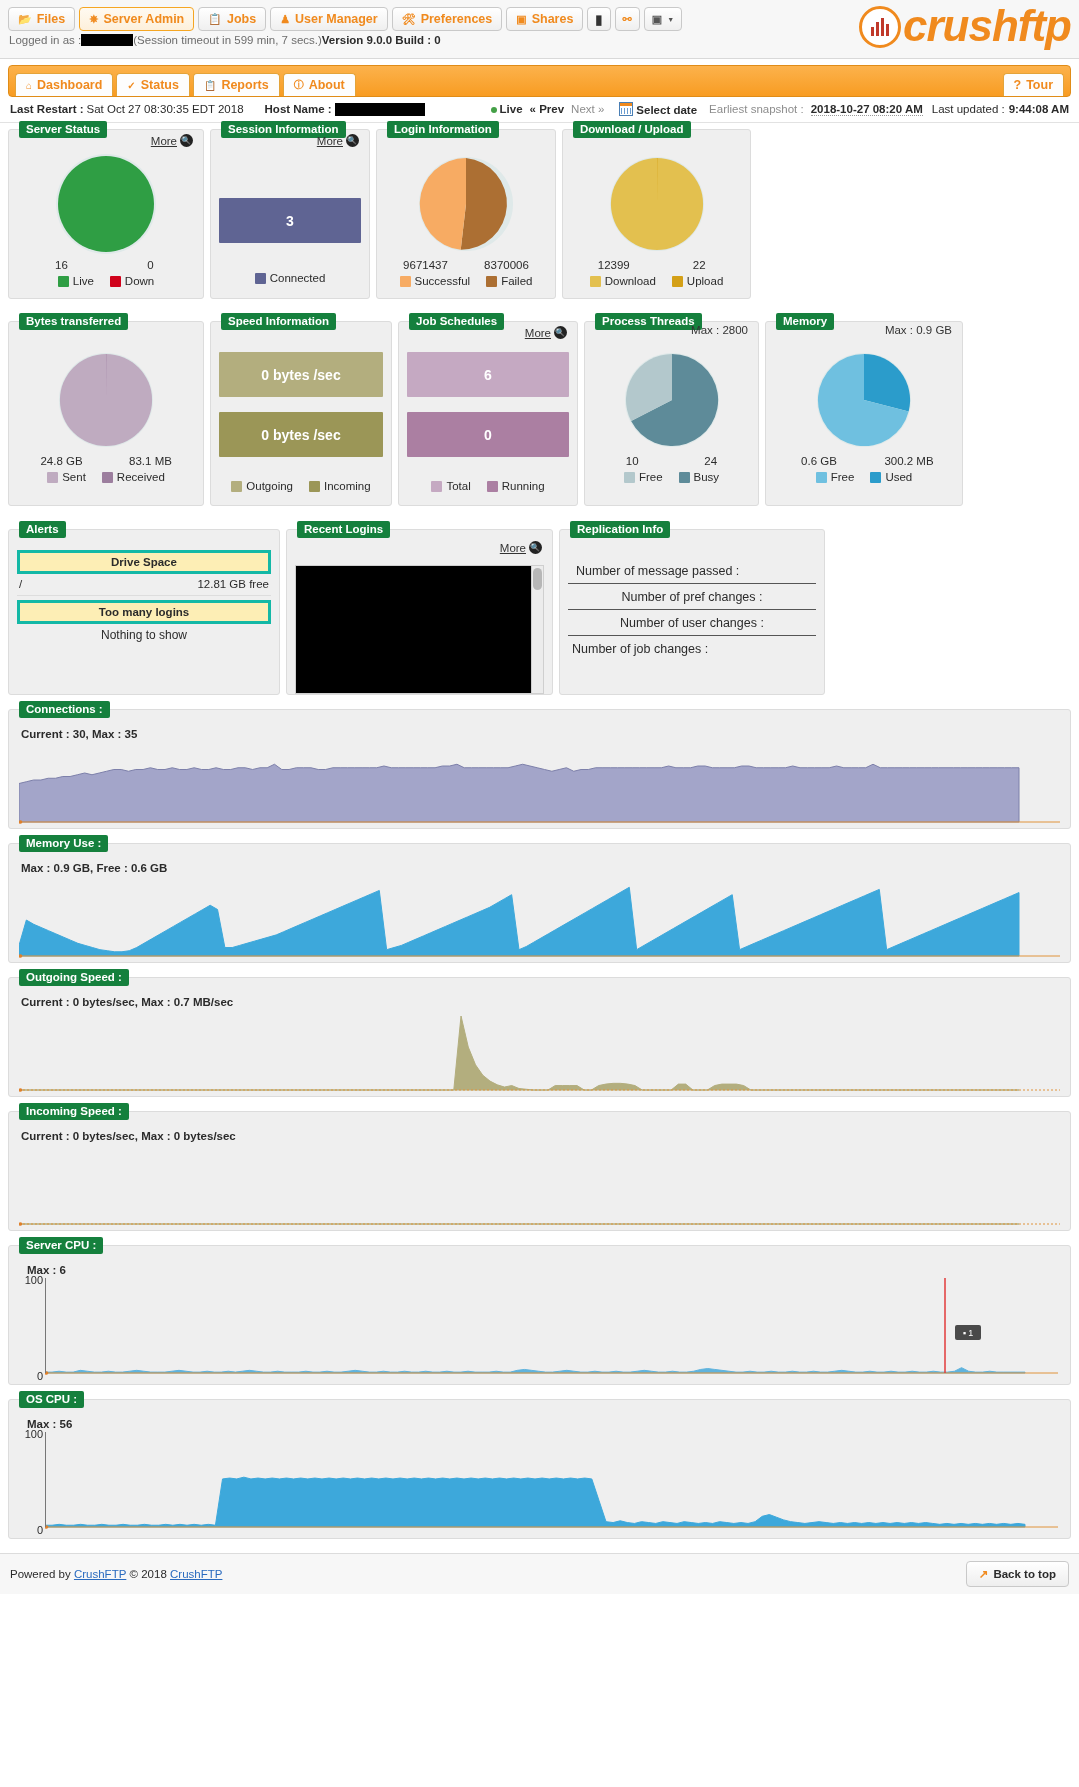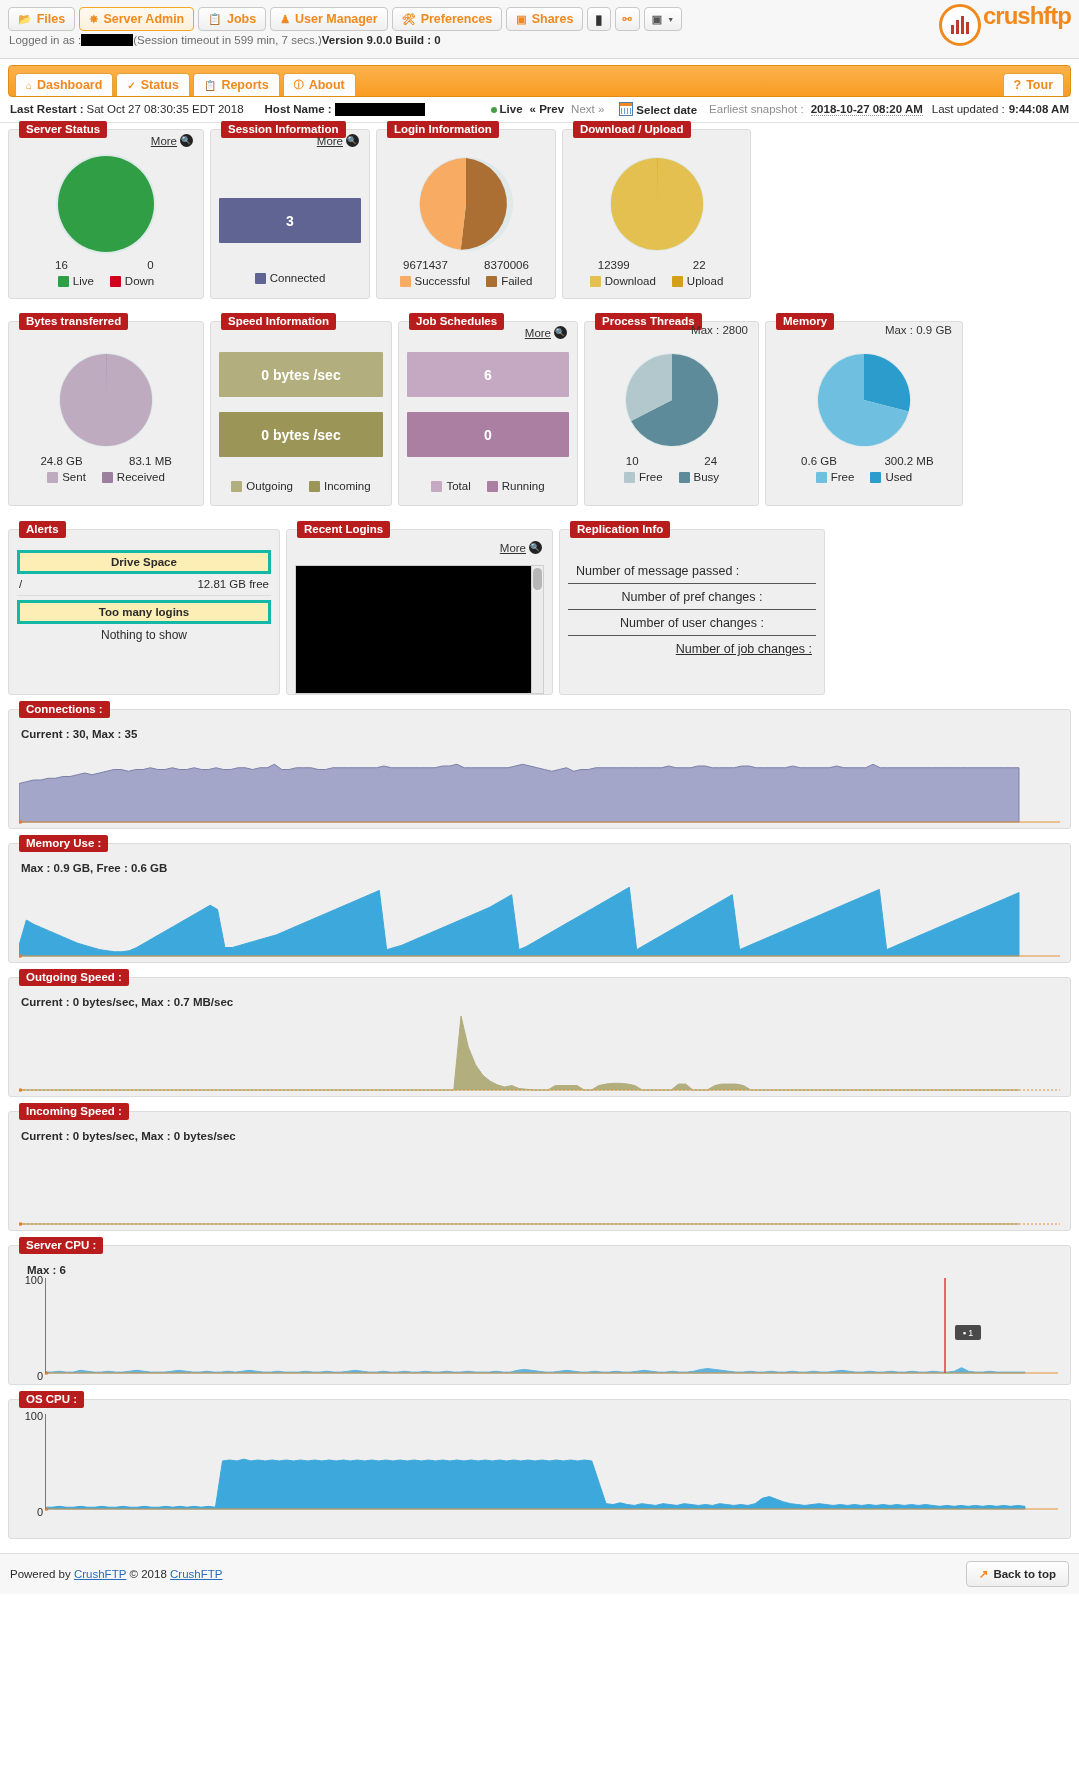--- a/index.html
+++ b/index.html
@@ -41,22 +41,22 @@
   .navbtn.iconly{padding:0 7px;}
   .loginline{
     padding:3px 0 0 9px;
     font-size:11.5px;color:#6d6d6d;
     display:flex;align-items:center;
   }
   .redact{display:inline-block;background:#000;height:12px;}
   .loginline .ver{color:#2b2b2b;font-weight:bold;}
   .logo{
     position:absolute;right:8px;top:4px;
-    display:flex;align-items:flex-start;gap:0px;
-    font-size:24px;font-weight:bold;
+    display:flex;align-items:flex-end;gap:0px;
+    font-size:44px;font-weight:bold;font-style:italic;
     color:#f08a1e;
     letter-spacing:-1px;
     line-height:1;
   }
   .logo .mark{
     width:42px;height:42px;border-radius:50%;
     border:3px solid #f08a1e;
     background:#fff;
     display:flex;align-items:center;justify-content:center;
     margin-right:2px;
@@ -135,21 +135,21 @@
   .card{
     position:relative;
     border:1px solid #dcdcdc;
     background:#efefef;
     border-radius:3px;
     box-sizing:border-box;
     padding:16px 8px 8px 8px;
   }
   .card-title{
     position:absolute;top:-9px;left:10px;
-    background:#b91c1c;
+    background:#15803d;
     color:#fff;
     font-weight:bold;
     font-size:11.5px;
     padding:2px 7px 3px 7px;
     border-radius:2px;
     white-space:nowrap;
   }
   .more{
     position:absolute;top:4px;right:10px;
     font-size:11.5px;color:#333;
@@ -187,21 +187,21 @@
   .alertnote{text-align:center;font-size:12px;padding:4px 0;}
 
   .termbox{background:#000;border:1px solid #cfcfcf;height:127px;}
   .scrolltrack{width:11px;background:#ececec;border:1px solid #cfcfcf;border-left:none;position:relative;}
   .scrollthumb{position:absolute;left:1px;right:1px;top:2px;height:22px;background:#b7b7b7;border-radius:5px;}
 
   .replrow{font-size:12.5px;padding:6px 4px 5px 4px;border-bottom:1px solid #555;}
   .replrow.c1{text-align:left;padding-left:8px;}
   .replrow.c2{text-align:center;}
   .replrow.c3{text-align:center;}
-  .replrow.c4{text-align:right;border-bottom:none;text-decoration:underline;}
+  .replrow.c4{text-align:left;border-bottom:none;}
 
   
   .panel{
     position:relative;
     border:1px solid #dcdcdc;background:#efefef;border-radius:3px;
     margin:14px 8px 0 8px;
     padding:14px 10px 6px 10px;
     box-sizing:border-box;
   }
   .panel .sub{font-size:11.5px;font-weight:bold;margin:4px 0 2px 2px;}
@@ -663,20 +663,21 @@
           <line x1="0.5" x2="0.5" y1="0" y2="95" stroke="#777" stroke-width="1"></line>
           <line x1="900" x2="900" y1="0" y2="95" stroke="#e23b3b" stroke-width="1.5"></line>
           <rect x="910" y="47.04" width="26" height="15" fill="#4a4a4a" rx="2"></rect>
           <text x="923" y="58.04" fill="#fff" font-size="9" text-anchor="middle" font-family="&quot;Liberation Sans&quot;, sans-serif">▪ 1</text>
         </svg>
     </div>
   </div>
 
   <div class="panel" style="height:140px;">
     <div class="card-title">OS CPU :</div>
+    <div class="sub" style="margin-left:8px;">Max : 56</div>
     <div class="gwrap" style="display:flex;align-items:stretch;">
       <div style="width:26px;position:relative;font-size:11px;">
         <span style="position:absolute;top:-4px;right:2px;">100</span>
         <span style="position:absolute;bottom:-6px;right:2px;">0</span>
       </div>
       <svg id="g-oscpu" width="1013" height="98" viewBox="0 0 1013 98" preserveAspectRatio="none">
           <path d="M0 95 L0.00 93.22 L7.10 93.22 L14.20 92.33 L21.30 93.22 L28.41 93.22 L35.51 92.33 L42.61 93.22 L49.71 93.22 L56.81 92.33 L63.91 93.22 L71.01 93.22 L78.12 92.33 L85.22 93.22 L92.32 93.22 L99.42 92.33 L106.52 93.22 L113.62 93.22 L120.72 92.33 L127.83 93.22 L134.93 92.33 L142.03 93.22 L149.13 92.33 L156.23 93.22 L163.33 92.33 L170.43 93.22 L177.54 46.94 L184.64 46.05 L191.74 46.94 L198.84 45.16 L205.94 46.94 L213.04 46.05 L220.14 46.94 L227.25 46.05 L234.35 46.94 L241.45 46.05 L248.55 46.94 L255.65 46.05 L262.75 46.94 L269.86 46.05 L276.96 46.94 L284.06 46.05 L291.16 46.94 L298.26 46.05 L305.36 46.94 L312.46 46.05 L319.57 46.94 L326.67 46.05 L333.77 46.94 L340.87 46.05 L347.97 46.94 L355.07 46.05 L362.17 46.94 L369.28 46.05 L376.38 46.94 L383.48 46.05 L390.58 46.94 L397.68 46.05 L404.78 46.94 L411.88 46.05 L418.99 46.94 L426.09 46.05 L433.19 46.94 L440.29 46.05 L447.39 46.94 L454.49 46.05 L461.59 46.94 L468.70 46.05 L475.80 46.94 L482.90 46.05 L490.00 46.94 L497.10 46.05 L504.20 46.94 L511.30 46.05 L518.41 46.94 L525.51 46.05 L532.61 46.94 L539.71 46.05 L546.81 46.94 L553.91 68.30 L561.01 89.66 L568.12 90.55 L575.22 88.77 L582.32 90.55 L589.42 91.44 L596.52 89.66 L603.62 90.55 L610.72 91.44 L617.83 89.66 L624.93 90.55 L632.03 91.44 L639.13 89.66 L646.23 90.55 L653.33 91.44 L660.43 90.55 L667.54 91.44 L674.64 89.66 L681.74 90.55 L688.84 91.44 L695.94 90.55 L703.04 91.44 L710.14 89.66 L717.25 84.32 L724.35 82.54 L731.45 85.21 L738.55 87.88 L745.65 89.66 L752.75 90.55 L759.86 91.44 L766.96 90.55 L774.06 89.66 L781.16 90.55 L788.26 91.44 L795.36 90.55 L802.46 91.44 L809.57 90.55 L816.67 91.44 L823.77 90.55 L830.87 91.44 L837.97 90.55 L845.07 91.44 L852.17 90.55 L859.28 91.44 L866.38 90.55 L873.48 91.44 L880.58 90.55 L887.68 91.44 L894.78 92.33 L901.88 91.44 L908.99 92.33 L916.09 91.44 L923.19 92.33 L930.29 91.44 L937.39 92.33 L944.49 91.44 L951.59 92.33 L958.70 91.44 L965.80 92.33 L972.90 91.44 L980.00 92.33 L980.00 95 Z" fill="#3da8db" stroke="#3da8db" stroke-width="1"></path>
           <line x1="0" x2="1013" y1="95" y2="95" stroke="#e0933a" stroke-width="1"></line>
           <circle cx="1.5" cy="95" r="1.8" fill="#e0802a"></circle>
           <line x1="0.5" x2="0.5" y1="0" y2="95" stroke="#777" stroke-width="1"></line>

